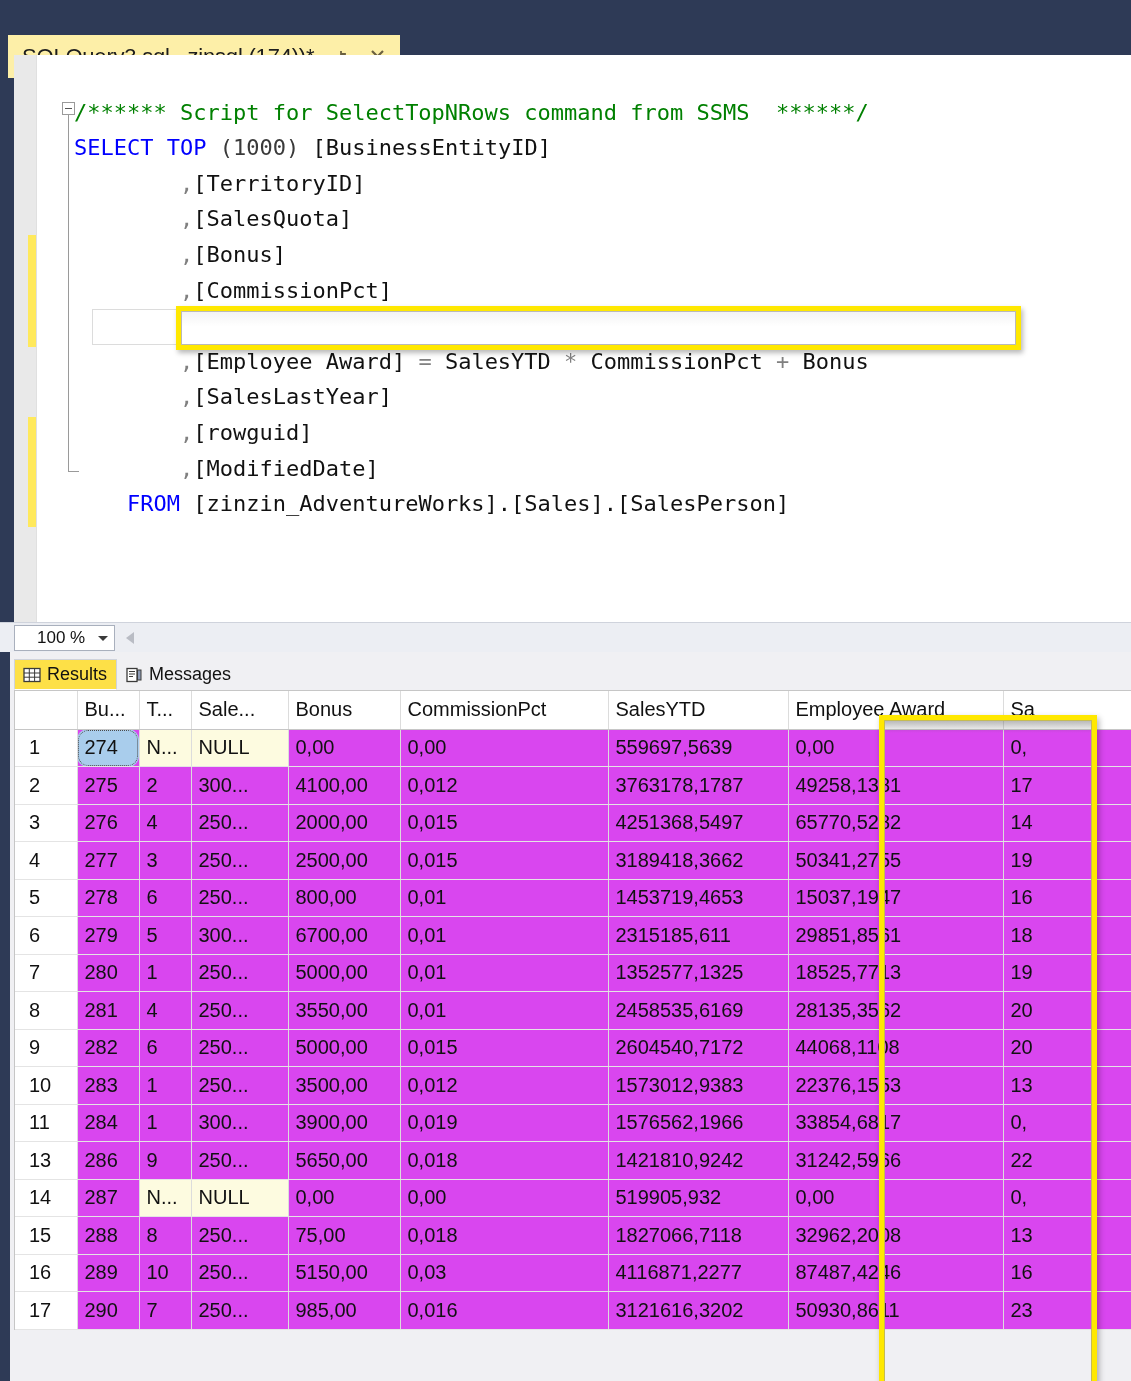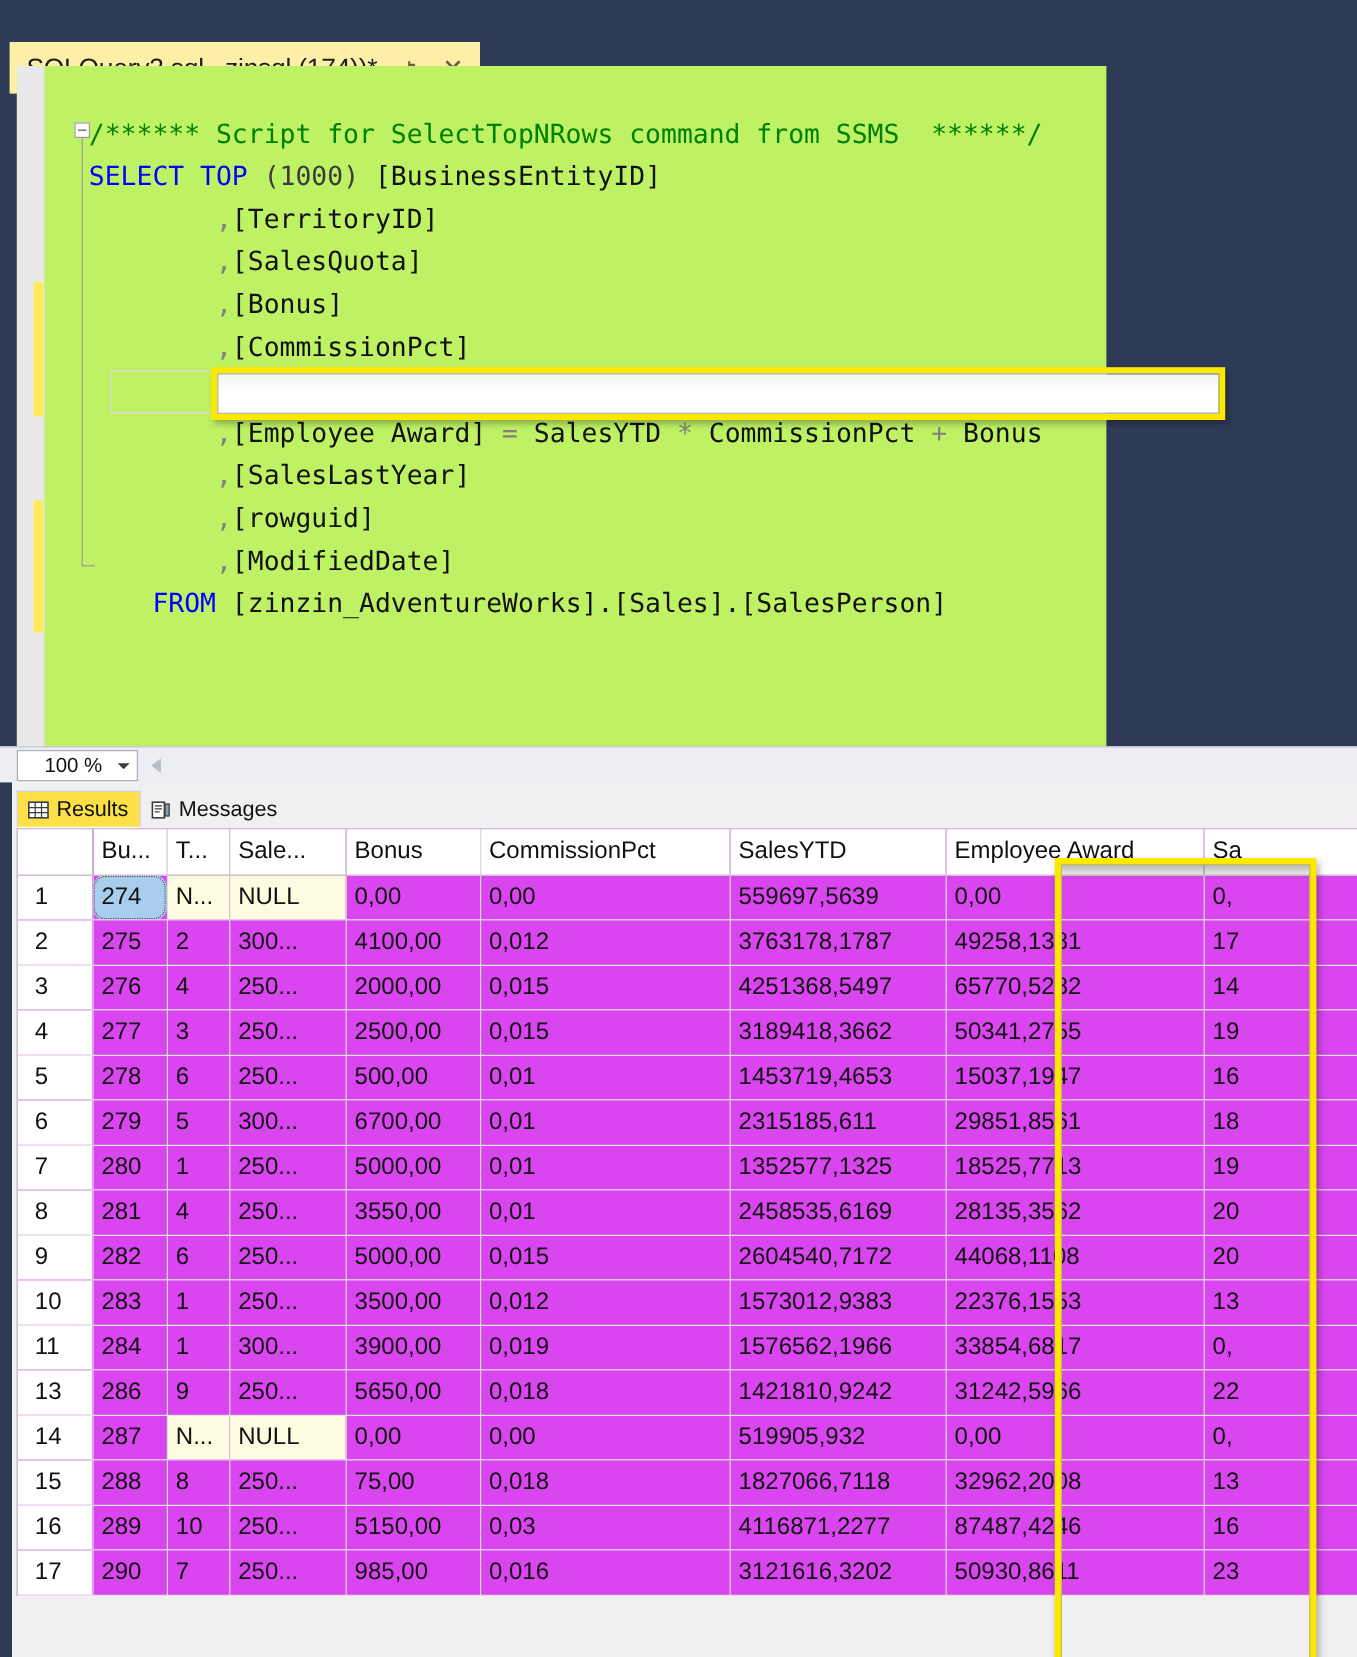--- a/index.html
+++ b/index.html
@@ -63,23 +63,23 @@
     line-height: 1;
     cursor: pointer;
   }
   .tab-icon svg { display: block; }
 
   
   .editor {
     position: absolute;
     left: 14px;
     top: 55px;
-    width: 908px;
+    width: 1117px;
     height: 567px;
-    background: #bef264;
+    background: #ffffff;
     overflow: hidden;
   }
   .editor-indicator {
     position: absolute;
     left: 0; top: 0;
     width: 22px;
     height: 100%;
     background: #e9e9e9;
     border-right: 1px solid #e0e0e0;
   }
@@ -535,21 +535,21 @@
               <td>0,015</td>
               <td>3189418,3662</td>
               <td>50341,2755</td>
               <td>19</td>
             </tr>
             <tr>
               <td class="rownum">5</td>
               <td>278</td>
               <td>6</td>
               <td>250...</td>
-              <td>500,00</td>
+              <td>800,00</td>
               <td>0,01</td>
               <td>1453719,4653</td>
               <td>15037,1947</td>
               <td>16</td>
             </tr>
             <tr>
               <td class="rownum">6</td>
               <td>279</td>
               <td>5</td>
               <td>300...</td>

